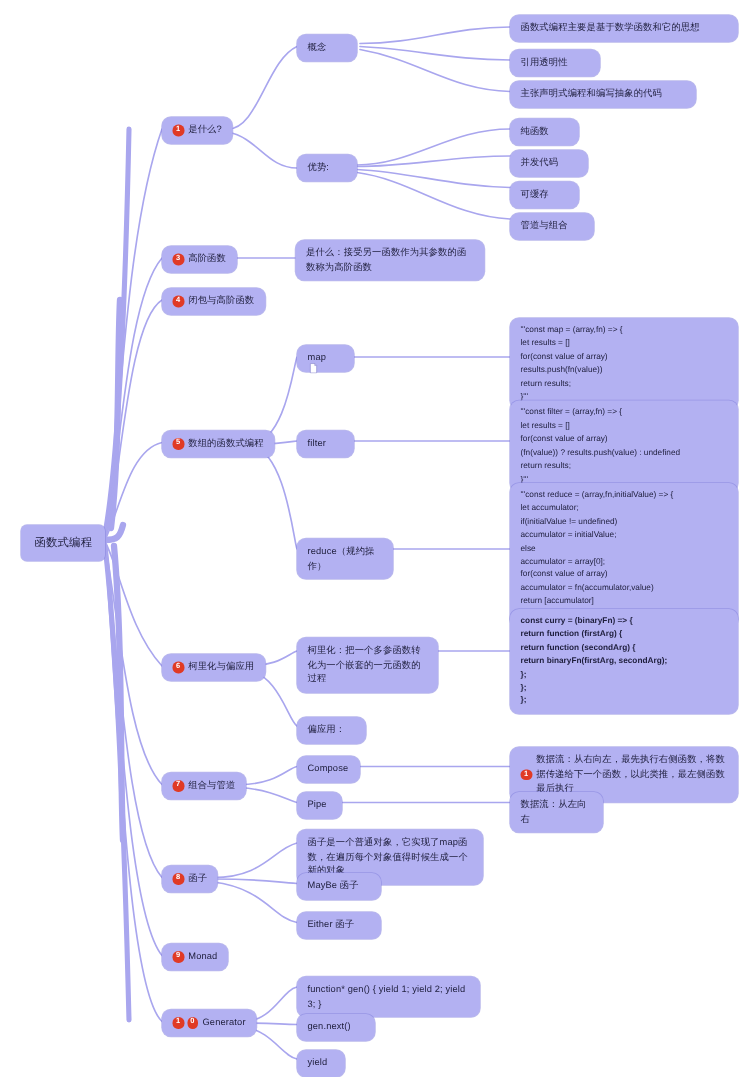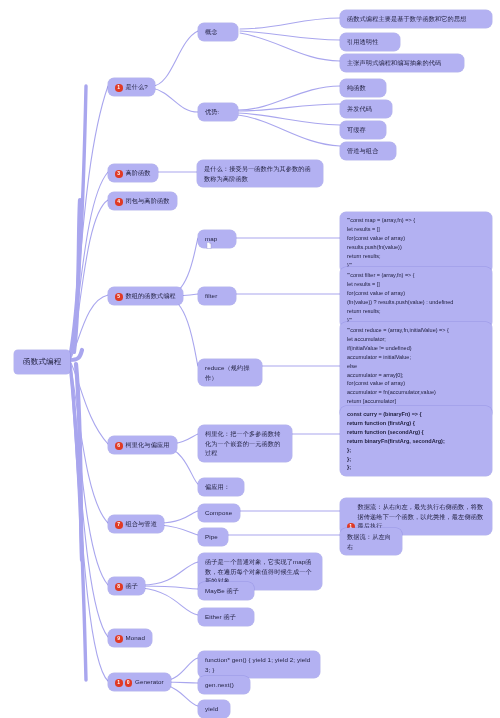--- a/index.html
+++ b/index.html
@@ -24,21 +24,21 @@
   .node {
     position: absolute;
     background: #b3b1f2;
     color: #1d1d3b;
     border-radius: 6px;
     padding: 4px 7px;
     font-size: 6.2px;
     line-height: 1.55;
     letter-spacing: 0.1px;
     display: flex;
-    align-items: flex-end;
+    align-items: center;
     gap: 3px;
     box-shadow: 0 0 0 0.5px rgba(130,128,220,0.55);
   }
   .node.root {
     background: #b3b1f2;
     font-size: 7.6px;
     padding: 6px 9px;
     border-radius: 4px;
     font-weight: normal;
   }

